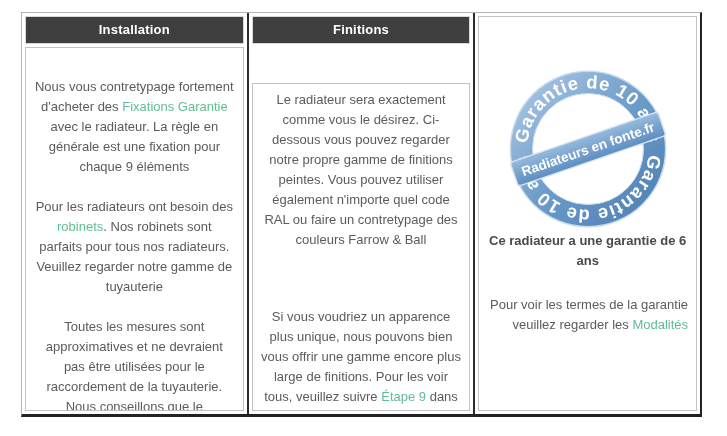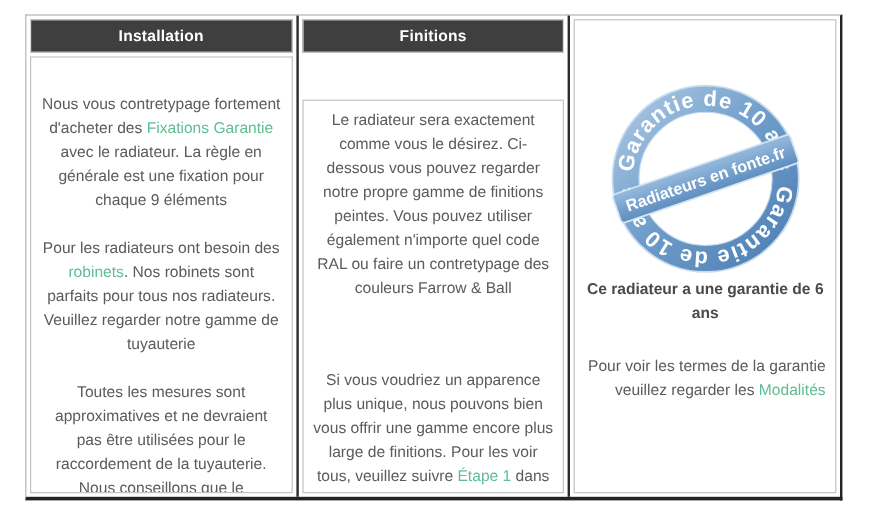--- a/index.html
+++ b/index.html
@@ -94,21 +94,21 @@
       <p class="para-3">Toutes les mesures sont approximatives et ne devraient pas être utilisées pour le raccordement de la tuyauterie.  Nous conseillons que le raccordement est effectué après le livraison du radiateur</p>
     </div>
   </div>
 
   <div class="col col-finitions">
     <div class="header-cell">
       <span>Finitions</span>
     </div>
     <div class="content-cell">
       <p class="para-1">Le radiateur sera exactement comme vous le désirez.  Ci-dessous vous pouvez regarder notre propre gamme de finitions peintes.  Vous pouvez utiliser également n'importe quel code RAL ou faire un contretypage des couleurs Farrow &amp; Ball</p>
-      <p class="para-2"><span>Si vous voudriez un apparence plus unique, nous pouvons bien vous offrir une gamme encore plus large de finitions.  Pour les voir tous, veuillez suivre </span><a class="link">Étape 1</a><span> dans le guide</span></p>
+      <p class="para-2"><span>Si vous voudriez un apparence plus unique, nous pouvons bien vous offrir une gamme encore plus large de finitions.  Pour les voir tous, veuillez suivre </span><a class="link">Étape 9</a><span> dans le guide</span></p>
     </div>
   </div>
 
   <div class="col col-garantie">
     <div class="content-cell">
 
       <svg class="badge" width="164" height="164" viewBox="0 0 170 170" aria-hidden="true">
         <defs>
           <linearGradient id="ringGrad" x1="0" y1="0" x2="1" y2="1">
             <stop offset="0" stop-color="#a9c6e2"></stop>

